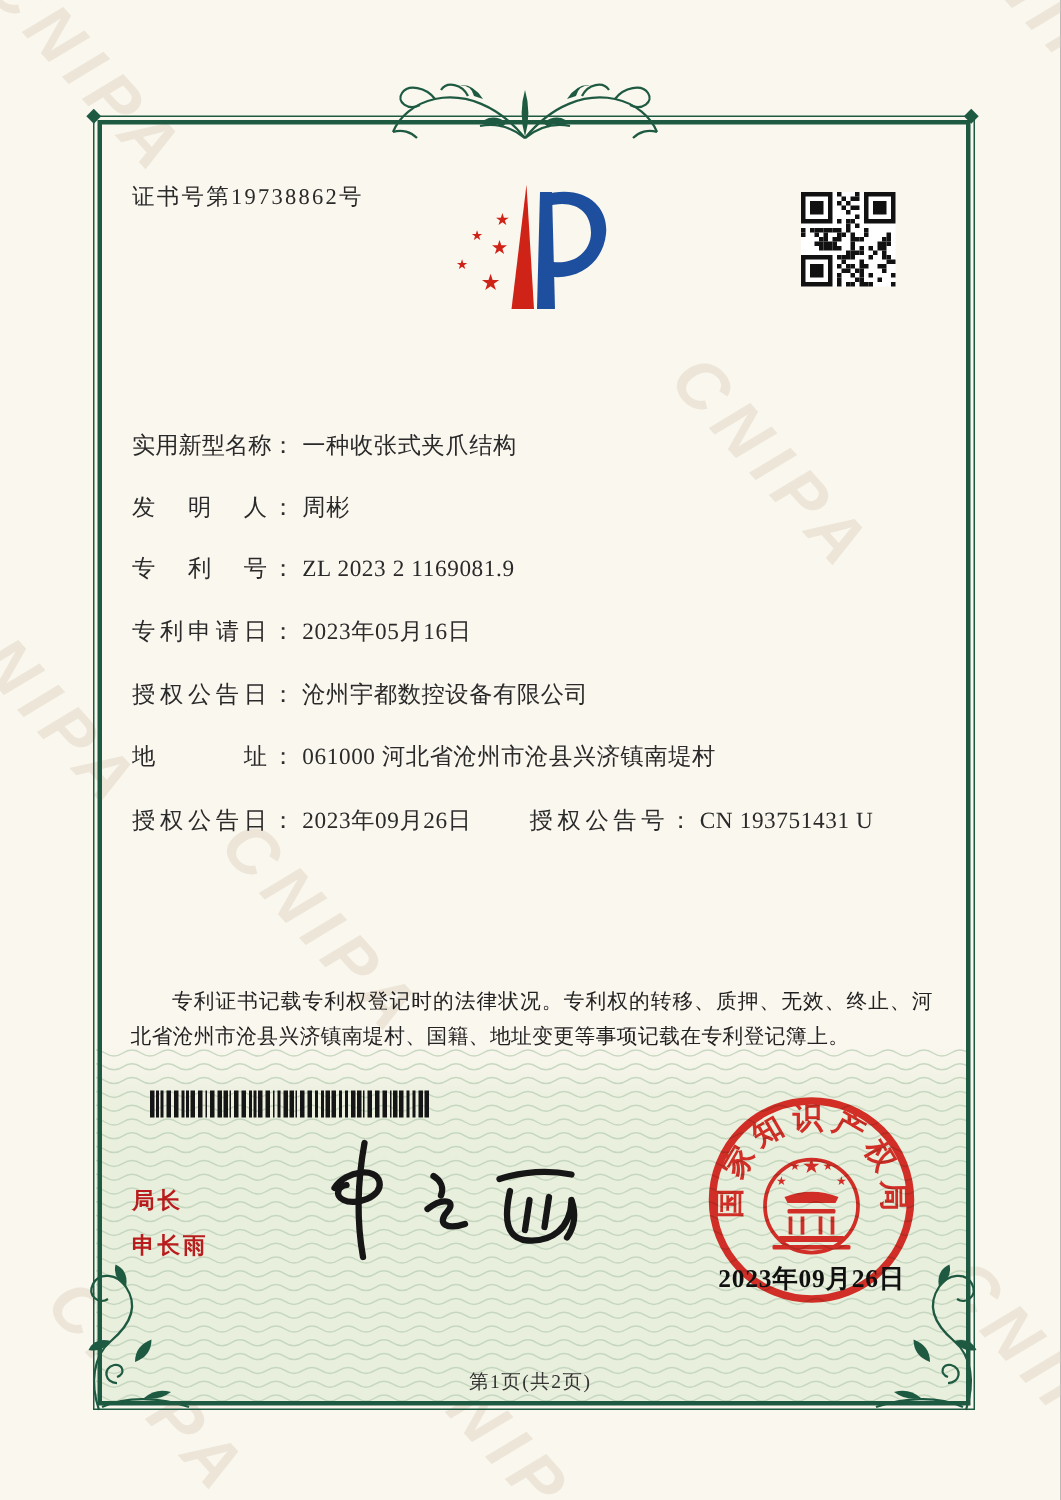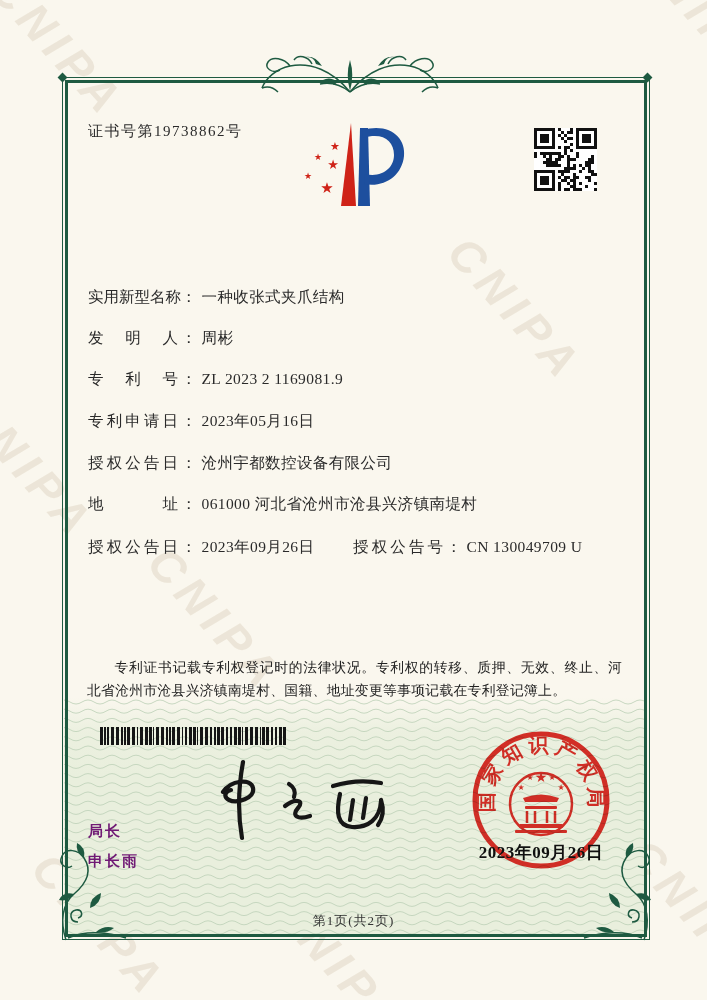--- a/index.html
+++ b/index.html
@@ -35,21 +35,21 @@
   .pair2{position:absolute;left:265px;top:0;white-space:nowrap;}
   
   .para{position:absolute;left:87px;width:535px;z-index:5;text-align:justify;
         font-size:13.8px;line-height:23px;color:#222;text-indent:2em;letter-spacing:.3px;}
   
   .barcode{position:absolute;left:100px;top:727px;width:187px;height:18px;z-index:5;
            display:flex;align-items:stretch;}
   .barcode i{display:block;background:#151515;height:100%;}
   
   .officer{position:absolute;left:88px;z-index:5;font-family:"Liberation Sans","DejaVu Sans",sans-serif;
-           font-weight:600;font-size:15px;color:#701a75;letter-spacing:2px;margin-top:31px;}
+           font-weight:600;font-size:15px;color:#b91c1c;letter-spacing:2px;}
   .sig{position:absolute;left:193px;top:758px;z-index:6;}
   .sig path{stroke:#161616;stroke-width:4.2;fill:none;stroke-linecap:round;stroke-linejoin:round;}
   
   .seal{position:absolute;left:457px;top:716px;z-index:6;mix-blend-mode:multiply;opacity:.95;}
   .seal-date{position:absolute;left:458px;top:841px;width:166px;text-align:center;z-index:7;
              font-size:17px;font-weight:700;color:#101010;letter-spacing:.5px;}
   
   .qr{position:absolute;left:534px;top:128px;width:63px;height:63px;background:#fff;z-index:5;}
   .qr div{position:absolute;background:#111;}
   .qr .f{background:none;border:3px solid #111;}
@@ -291,21 +291,21 @@
   </div>
   <div class="row" style="top:453px">
     <span class="flabel">授权公告日</span><span class="colon">：</span><span class="fvalue">沧州宇都数控设备有限公司</span>
   </div>
   <div class="row" style="top:494px">
     <span class="flabel">地址</span><span class="colon">：</span><span class="fvalue">061000 河北省沧州市沧县兴济镇南堤村</span>
   </div>
   <div class="row" style="top:537px">
     <span class="flabel">授权公告日</span><span class="colon">：</span><span class="fvalue">2023年09月26日</span>
     <span class="pair2">
-      <span class="flabel">授权公告号</span><span class="colon">：</span><span class="fvalue">CN 130049709 U</span>
+      <span class="flabel">授权公告号</span><span class="colon">：</span><span class="fvalue">CN 193751431 U</span>
     </span>
   </div>
 
   <p class="para" style="top:642px">专利证书记载专利权登记时的法律状况。专利权的转移、质押、无效、终止、河北省沧州市沧县兴济镇南堤村、国籍、地址变更等事项记载在专利登记簿上。</p>
 
   <div class="barcode">
       <i style="width: 3px; margin-right: 1px;"></i>
       <i style="width: 2px; margin-right: 1px;"></i>
       <i style="width: 2px; margin-right: 2px;"></i>
       <i style="width: 3px; margin-right: 2px;"></i>

